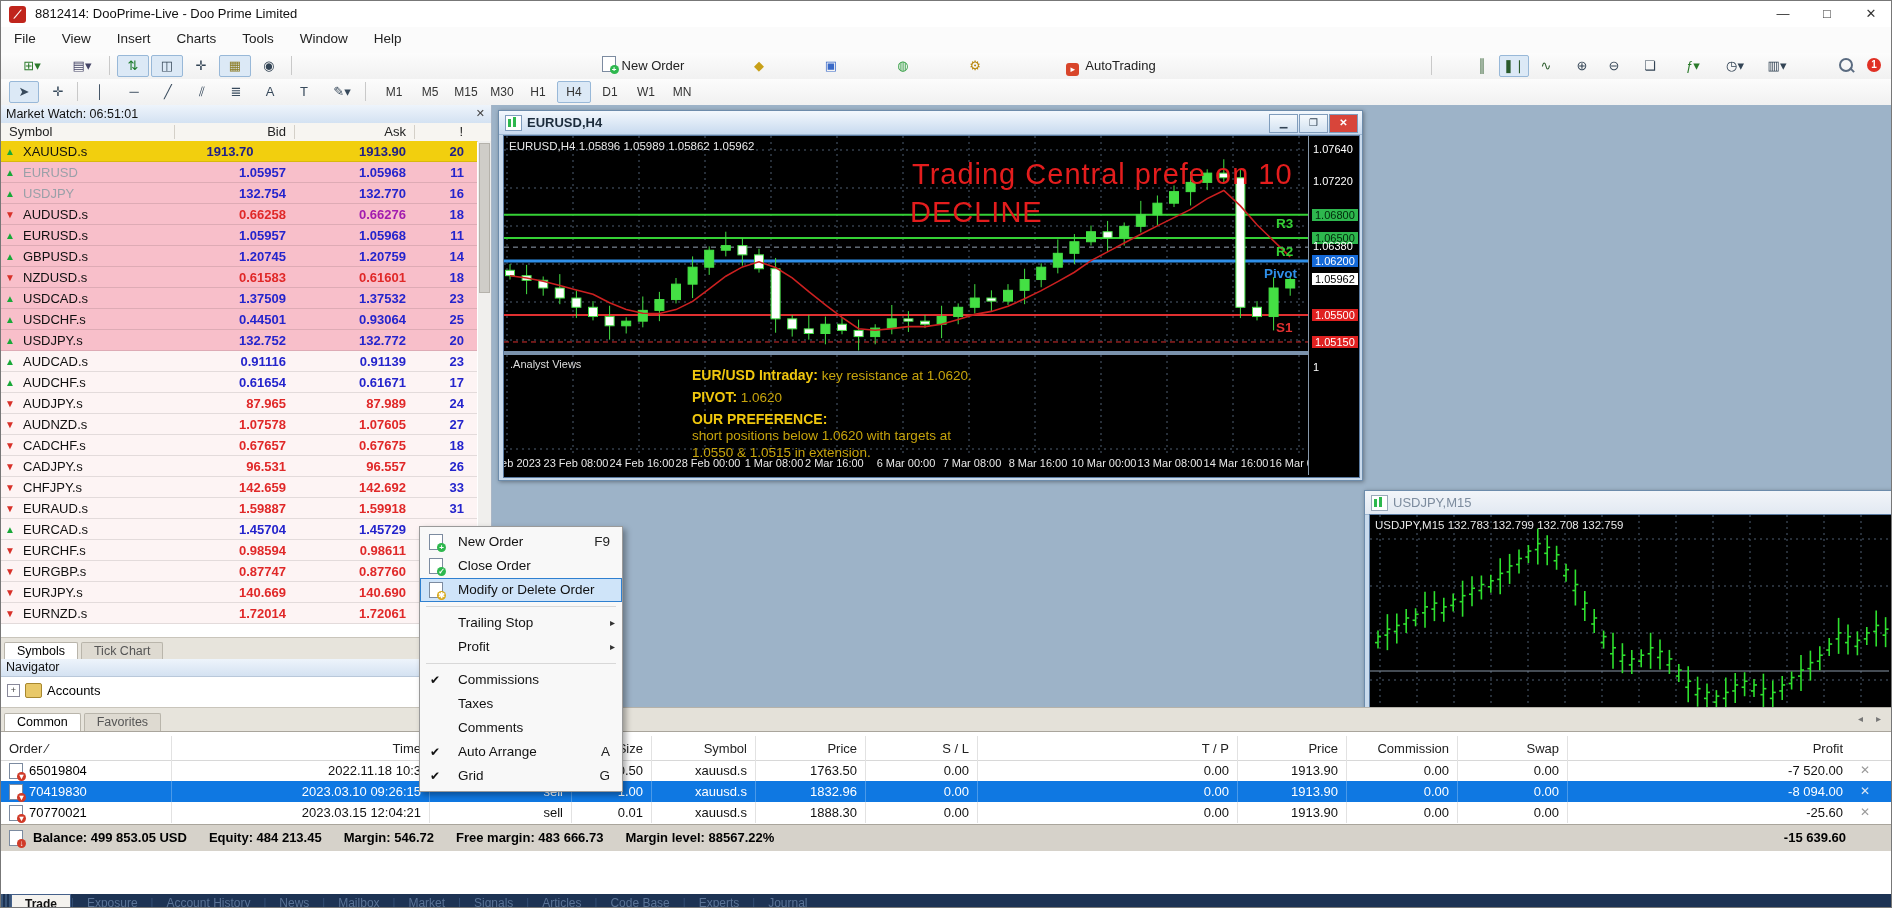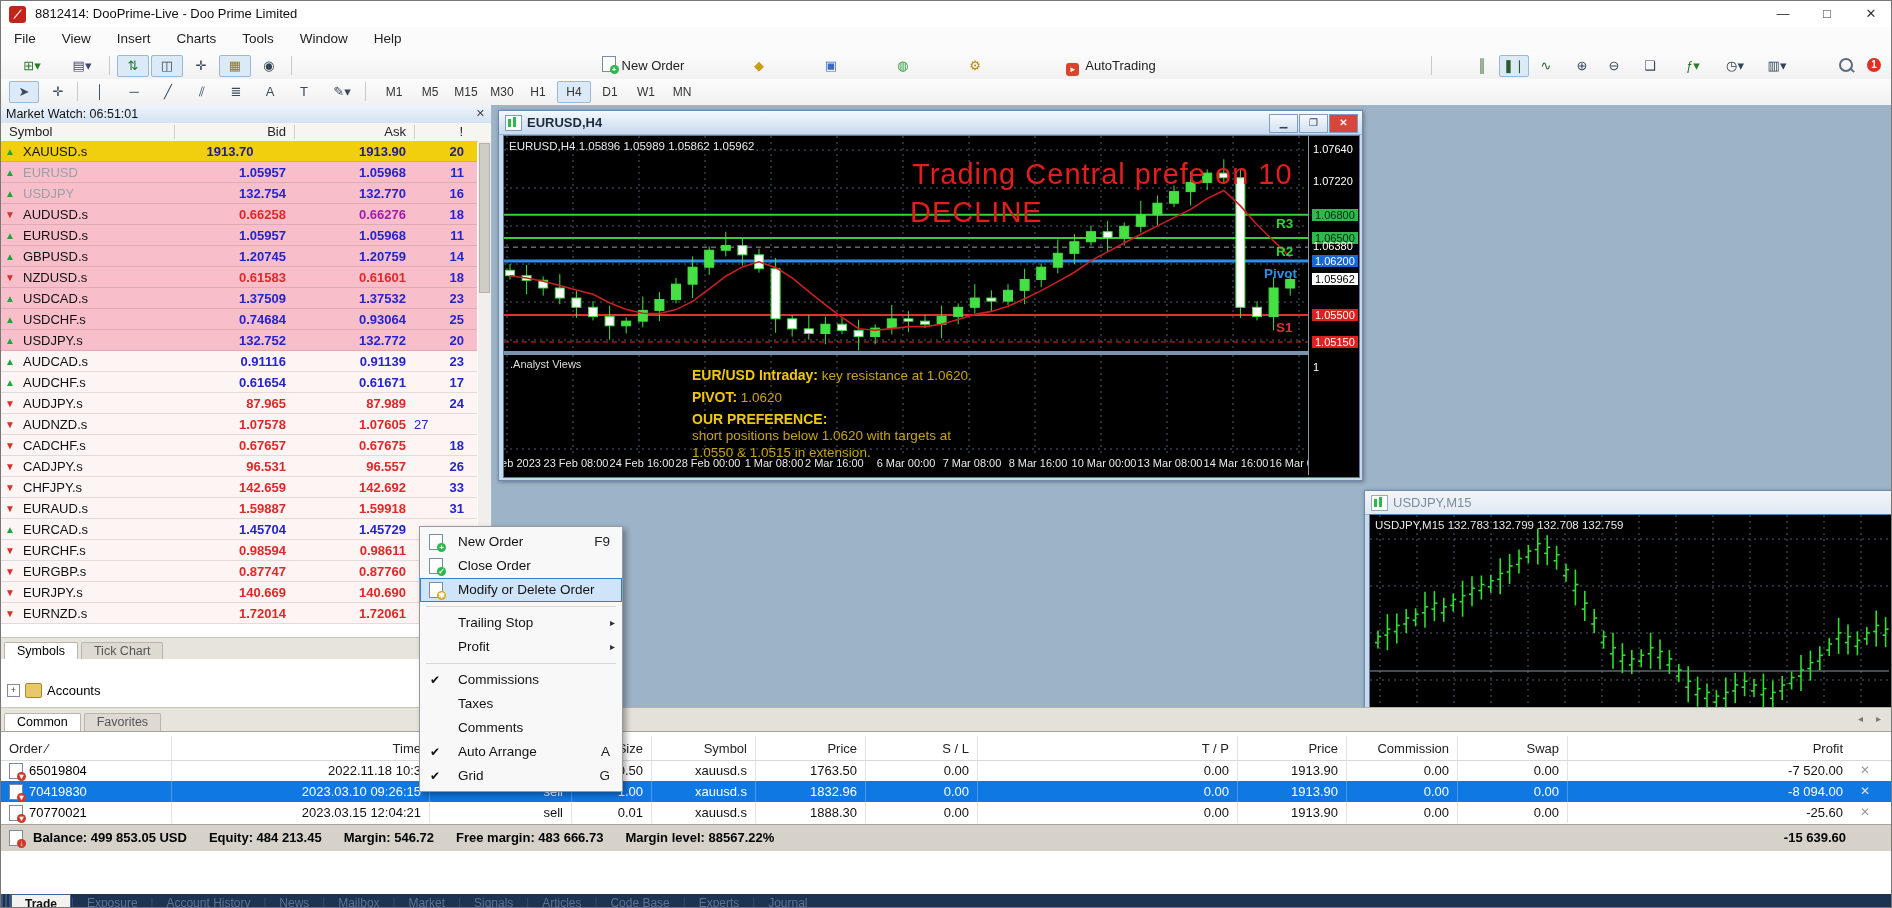--- a/index.html
+++ b/index.html
@@ -218,21 +218,21 @@
           <span class="mw-cell" style="left: 4px; width: 14px; font-size: 10px; color: rgb(24, 168, 56);">▲</span>
           <span class="mw-cell" style="left: 22px; width: 145px; text-align: left; color: rgb(16, 16, 16);">USDCAD.s</span>
           <span class="mw-cell" style="left: 173px; width: 112px; text-align: right; color: rgb(36, 36, 204); font-weight: bold;">1.37509</span>
           <span class="mw-cell" style="left: 293px; width: 112px; text-align: right; color: rgb(36, 36, 204); font-weight: bold;">1.37532</span>
           <span class="mw-cell" style="left: 413px; width: 50px; text-align: right; color: rgb(36, 36, 204); font-weight: bold;">23</span>
           <div class="abs" style="left: 0px; top: 20px; width: 476px; height: 1px; background: rgba(0, 0, 0, 0.1);"></div>
         </div>
         <div class="mw-row" style="top: 168px; background: rgb(248, 191, 202);">
           <span class="mw-cell" style="left: 4px; width: 14px; font-size: 10px; color: rgb(24, 168, 56);">▲</span>
           <span class="mw-cell" style="left: 22px; width: 145px; text-align: left; color: rgb(16, 16, 16);">USDCHF.s</span>
-          <span class="mw-cell" style="left: 173px; width: 112px; text-align: right; color: rgb(36, 36, 204); font-weight: bold;">0.74684</span>
+          <span class="mw-cell" style="left: 173px; width: 112px; text-align: right; color: rgb(36, 36, 204); font-weight: bold;">0.44501</span>
           <span class="mw-cell" style="left: 293px; width: 112px; text-align: right; color: rgb(36, 36, 204); font-weight: bold;">0.93064</span>
           <span class="mw-cell" style="left: 413px; width: 50px; text-align: right; color: rgb(36, 36, 204); font-weight: bold;">25</span>
           <div class="abs" style="left: 0px; top: 20px; width: 476px; height: 1px; background: rgba(0, 0, 0, 0.1);"></div>
         </div>
         <div class="mw-row" style="top: 189px; background: rgb(248, 191, 202);">
           <span class="mw-cell" style="left: 4px; width: 14px; font-size: 10px; color: rgb(24, 168, 56);">▲</span>
           <span class="mw-cell" style="left: 22px; width: 145px; text-align: left; color: rgb(16, 16, 16);">USDJPY.s</span>
           <span class="mw-cell" style="left: 173px; width: 112px; text-align: right; color: rgb(36, 36, 204); font-weight: bold;">132.752</span>
           <span class="mw-cell" style="left: 293px; width: 112px; text-align: right; color: rgb(36, 36, 204); font-weight: bold;">132.772</span>
           <span class="mw-cell" style="left: 413px; width: 50px; text-align: right; color: rgb(36, 36, 204); font-weight: bold;">20</span>
@@ -260,21 +260,21 @@
           <span class="mw-cell" style="left: 173px; width: 112px; text-align: right; color: rgb(224, 40, 40); font-weight: bold;">87.965</span>
           <span class="mw-cell" style="left: 293px; width: 112px; text-align: right; color: rgb(224, 40, 40); font-weight: bold;">87.989</span>
           <span class="mw-cell" style="left: 413px; width: 50px; text-align: right; color: rgb(36, 36, 204); font-weight: bold;">24</span>
           <div class="abs" style="left: 0px; top: 20px; width: 476px; height: 1px; background: rgba(0, 0, 0, 0.1);"></div>
         </div>
         <div class="mw-row" style="top: 273px; background: rgb(253, 244, 244);">
           <span class="mw-cell" style="left: 4px; width: 14px; font-size: 10px; color: rgb(216, 48, 40);">▼</span>
           <span class="mw-cell" style="left: 22px; width: 145px; text-align: left; color: rgb(16, 16, 16);">AUDNZD.s</span>
           <span class="mw-cell" style="left: 173px; width: 112px; text-align: right; color: rgb(224, 40, 40); font-weight: bold;">1.07578</span>
           <span class="mw-cell" style="left: 293px; width: 112px; text-align: right; color: rgb(224, 40, 40); font-weight: bold;">1.07605</span>
-          <span class="mw-cell" style="left: 413px; width: 50px; color: rgb(36, 36, 204); font-weight: normal;">27</span>
+          <span class="mw-cell" style="left: 413px; width: 50px; text-align: right; color: rgb(36, 36, 204); font-weight: bold;">27</span>
           <div class="abs" style="left: 0px; top: 20px; width: 476px; height: 1px; background: rgba(0, 0, 0, 0.1);"></div>
         </div>
         <div class="mw-row" style="top: 294px; background: rgb(253, 244, 244);">
           <span class="mw-cell" style="left: 4px; width: 14px; font-size: 10px; color: rgb(216, 48, 40);">▼</span>
           <span class="mw-cell" style="left: 22px; width: 145px; text-align: left; color: rgb(16, 16, 16);">CADCHF.s</span>
           <span class="mw-cell" style="left: 173px; width: 112px; text-align: right; color: rgb(224, 40, 40); font-weight: bold;">0.67657</span>
           <span class="mw-cell" style="left: 293px; width: 112px; text-align: right; color: rgb(224, 40, 40); font-weight: bold;">0.67675</span>
           <span class="mw-cell" style="left: 413px; width: 50px; text-align: right; color: rgb(36, 36, 204); font-weight: bold;">18</span>
           <div class="abs" style="left: 0px; top: 20px; width: 476px; height: 1px; background: rgba(0, 0, 0, 0.1);"></div>
         </div>
@@ -343,20 +343,24 @@
           <div class="abs" style="left: 0px; top: 20px; width: 476px; height: 1px; background: rgba(0, 0, 0, 0.1);"></div>
         </div>
       </div>
     <div class="abs" style="left:477px;top:36px;width:13px;height:496px;background:#f0efed">
       <div class="abs" style="left:1px;top:2px;width:11px;height:150px;background:#cfcdc8;border:1px solid #b5b2ab;box-sizing:border-box"></div>
     </div>
     <div class="abs tabbar" style="left:0;top:532px;width:490px;height:22px" id="mw-tabs"><span class="tab active" style="margin-top: 4px;">Symbols</span><span class="tab" style="margin-top: 4px;">Tick Chart</span></div>
   </div>
 
   <div class="abs" style="left:0;top:658px;width:490px;height:72px;background:#fff;border-right:1px solid #a9b6c6">
+    <div class="abs panel-head" style="left:0;top:0;width:490px;height:17px">
+      <span style="position:absolute;left:5px;top:1px">Navigator</span>
+      <span class="panel-x">✕</span>
+    </div>
     <div class="abs" style="left:6px;top:23px;width:300px;height:18px">
       <span style="position:absolute;left:0;top:2px;width:11px;height:11px;border:1px solid #889;line-height:11px;text-align:center;font-size:9px;color:#444;background:#fff">+</span>
       <span style="position:absolute;left:18px;top:1px;width:15px;height:13px;background:#e8c868;border:1px solid #a8882f;border-radius:2px"></span>
       <span style="position:absolute;left:40px;top:1px">Accounts</span>
     </div>
     <div class="abs tabbar" style="left:0;top:48px;width:490px;height:24px" id="nav-tabs"><span class="tab active" style="margin-top: 5px;">Common</span><span class="tab" style="margin-top: 5px;">Favorites</span></div>
   </div>
 
   <div class="abs chart-window" style="left:497px;top:109px;width:863px;height:369px">
     <div class="cw-title" style="position:relative">

